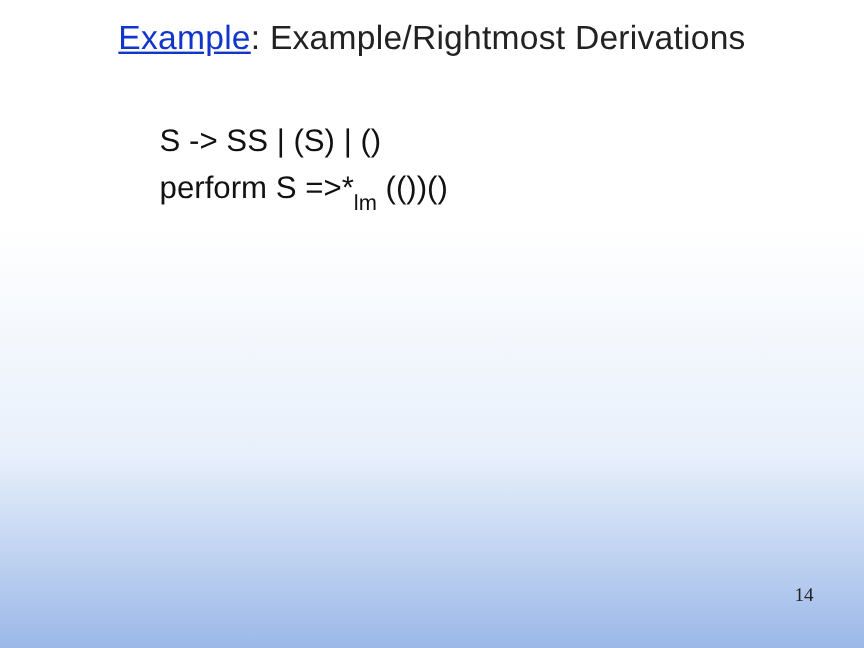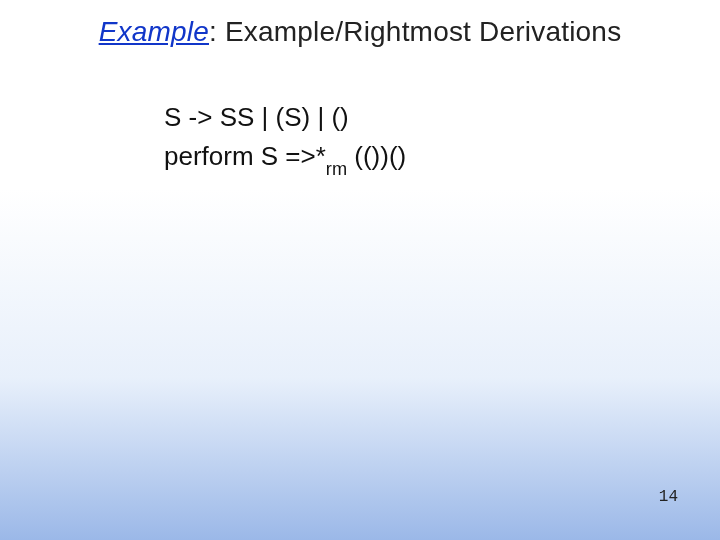--- a/index.html
+++ b/index.html
@@ -23,57 +23,56 @@
     left: 0;
     right: 0;
     text-align: center;
     font-size: 28px;
     color: #222;
     letter-spacing: 0.2px;
   }
   .title .accent {
     color: #1136c9;
     text-decoration: underline;
-    font-style: italic;
   }
   .body {
     position: absolute;
     top: 98px;
     left: 44px;
     font-size: 26px;
     color: #111;
     line-height: 1.5;
   }
   .indent {
-    margin-left: 120px;
+    margin-left: 89px;
   }
   .sub {
     font-size: 0.7em;
     vertical-align: sub;
     position: relative;
     top: 4px;
   }
   .pagenum {
     position: absolute;
     right: 42px;
     bottom: 34px;
     font-size: 16px;
     color: #222;
-    font-family: Liberation Mono, monospace;
+    font-family: Liberation Serif, serif;
   }
 </style>
 </head>
 <body>
 
 <div class="slide">
   <div class="title">
     <span class="accent">Example</span><span>: Example/Rightmost Derivations</span>
   </div>
 
   <div class="body">
     <div class="indent">S -&gt; SS | (S) | ()</div>
     <div class="indent">
-      <span>perform S =&gt;*</span><span class="sub">rm</span><span> (())()</span>
+      <span>perform S =&gt;*</span><span class="sub">lm</span><span> (())()</span>
     </div>
   </div>
 
   <div class="pagenum">14</div>
 </div>
 
 </body></html>

